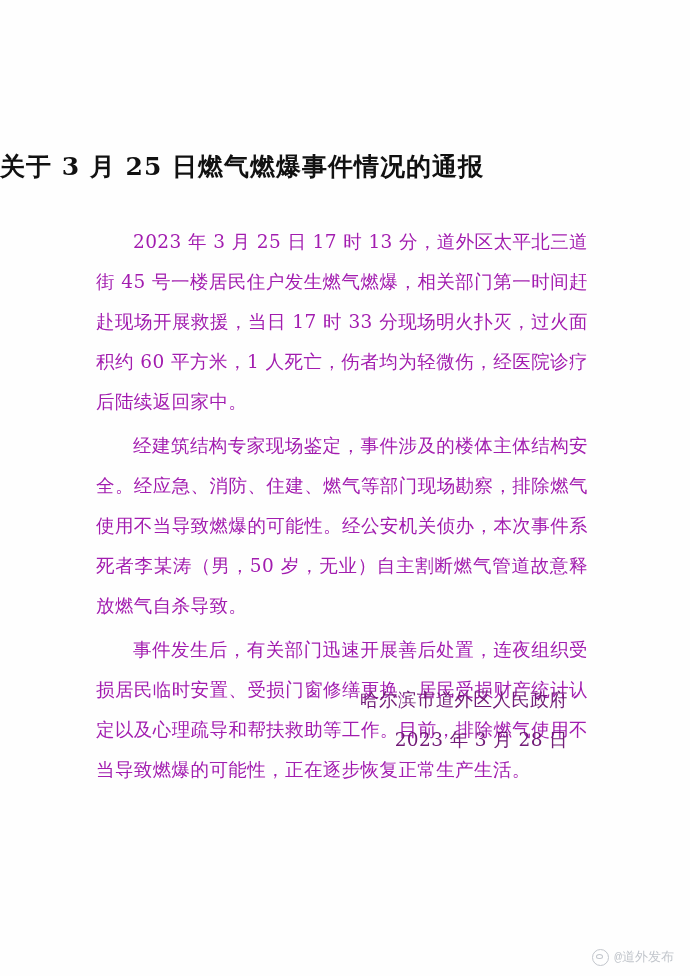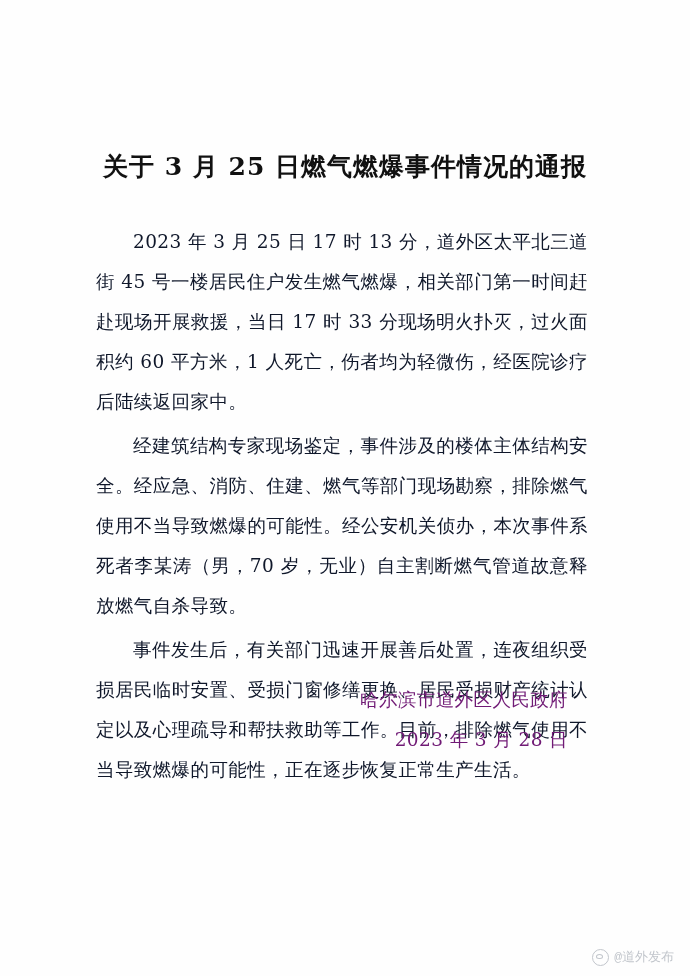--- a/index.html
+++ b/index.html
@@ -21,40 +21,39 @@
     top: 0;
     width: 690px;
     height: 976px;
     background: #fefefe;
   }
   .doc-title {
     position: absolute;
     left: 0;
     top: 150px;
     width: 690px;
-    text-align: center;
     font-size: 25px;
     font-weight: bold;
     letter-spacing: 1px;
     color: #111111;
     font-family: "DejaVu Serif", "Liberation Serif", serif;
   }
   .body-block {
     position: absolute;
     left: 96px;
     top: 222px;
     width: 500px;
   }
   .para {
     font-size: 18.5px;
     line-height: 40px;
     text-indent: 2em;
     text-align: justify;
     text-justify: inter-ideograph;
-    color: #0f172a;
+    color: #a21caf;
     margin: 0 8px 4px 0;
     letter-spacing: 0.4px;
   }
   .signature-block {
     position: absolute;
     left: 96px;
     top: 680px;
     width: 500px;
     text-align: right;
   }
@@ -98,21 +97,21 @@
 </style>
 </head>
 <body>
 
 <div class="page">
 
   <div class="doc-title">关于 3 月 25 日燃气燃爆事件情况的通报</div>
 
   <div class="body-block">
     <p class="para">2023 年 3 月 25 日 17 时 13 分，道外区太平北三道街 45 号一楼居民住户发生燃气燃爆，相关部门第一时间赶赴现场开展救援，当日 17 时 33 分现场明火扑灭，过火面积约 60 平方米，1 人死亡，伤者均为轻微伤，经医院诊疗后陆续返回家中。</p>
-    <p class="para">经建筑结构专家现场鉴定，事件涉及的楼体主体结构安全。经应急、消防、住建、燃气等部门现场勘察，排除燃气使用不当导致燃爆的可能性。经公安机关侦办，本次事件系死者李某涛（男，70 岁，无业）自主割断燃气管道故意释放燃气自杀导致。</p>
+    <p class="para">经建筑结构专家现场鉴定，事件涉及的楼体主体结构安全。经应急、消防、住建、燃气等部门现场勘察，排除燃气使用不当导致燃爆的可能性。经公安机关侦办，本次事件系死者李某涛（男，50 岁，无业）自主割断燃气管道故意释放燃气自杀导致。</p>
     <p class="para">事件发生后，有关部门迅速开展善后处置，连夜组织受损居民临时安置、受损门窗修缮更换、居民受损财产统计认定以及心理疏导和帮扶救助等工作。目前，排除燃气使用不当导致燃爆的可能性，正在逐步恢复正常生产生活。</p>
   </div>
 
   <div class="signature-block">
     <div class="sign-line">哈尔滨市道外区人民政府</div>
     <div class="sign-line">2023 年 3 月 28 日</div>
   </div>
 
   <div class="watermark">
     <span class="wb-logo"></span>

